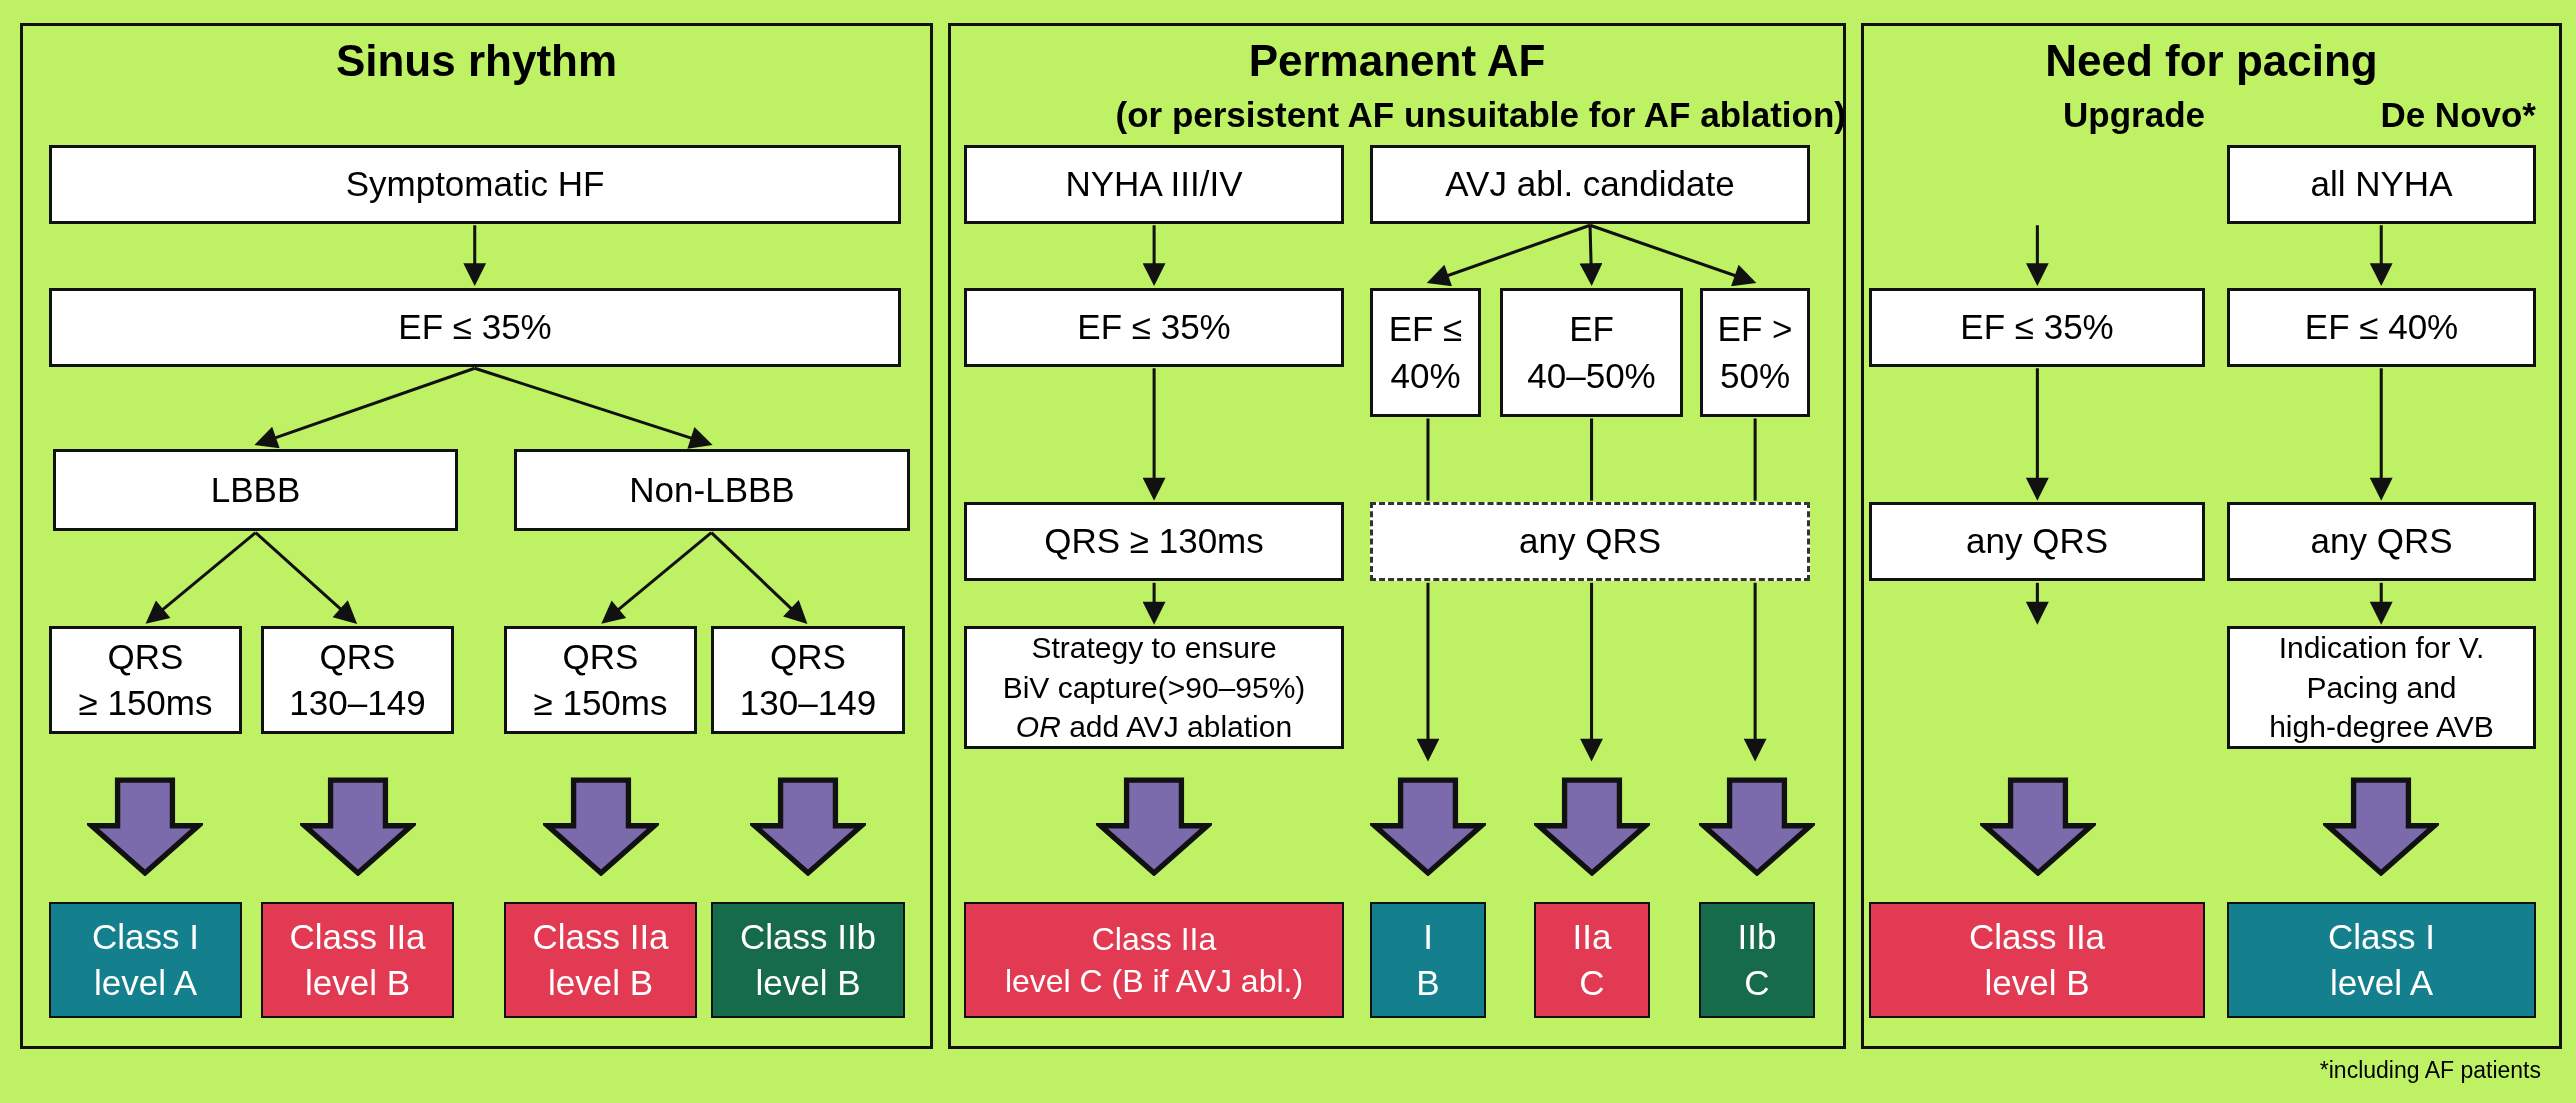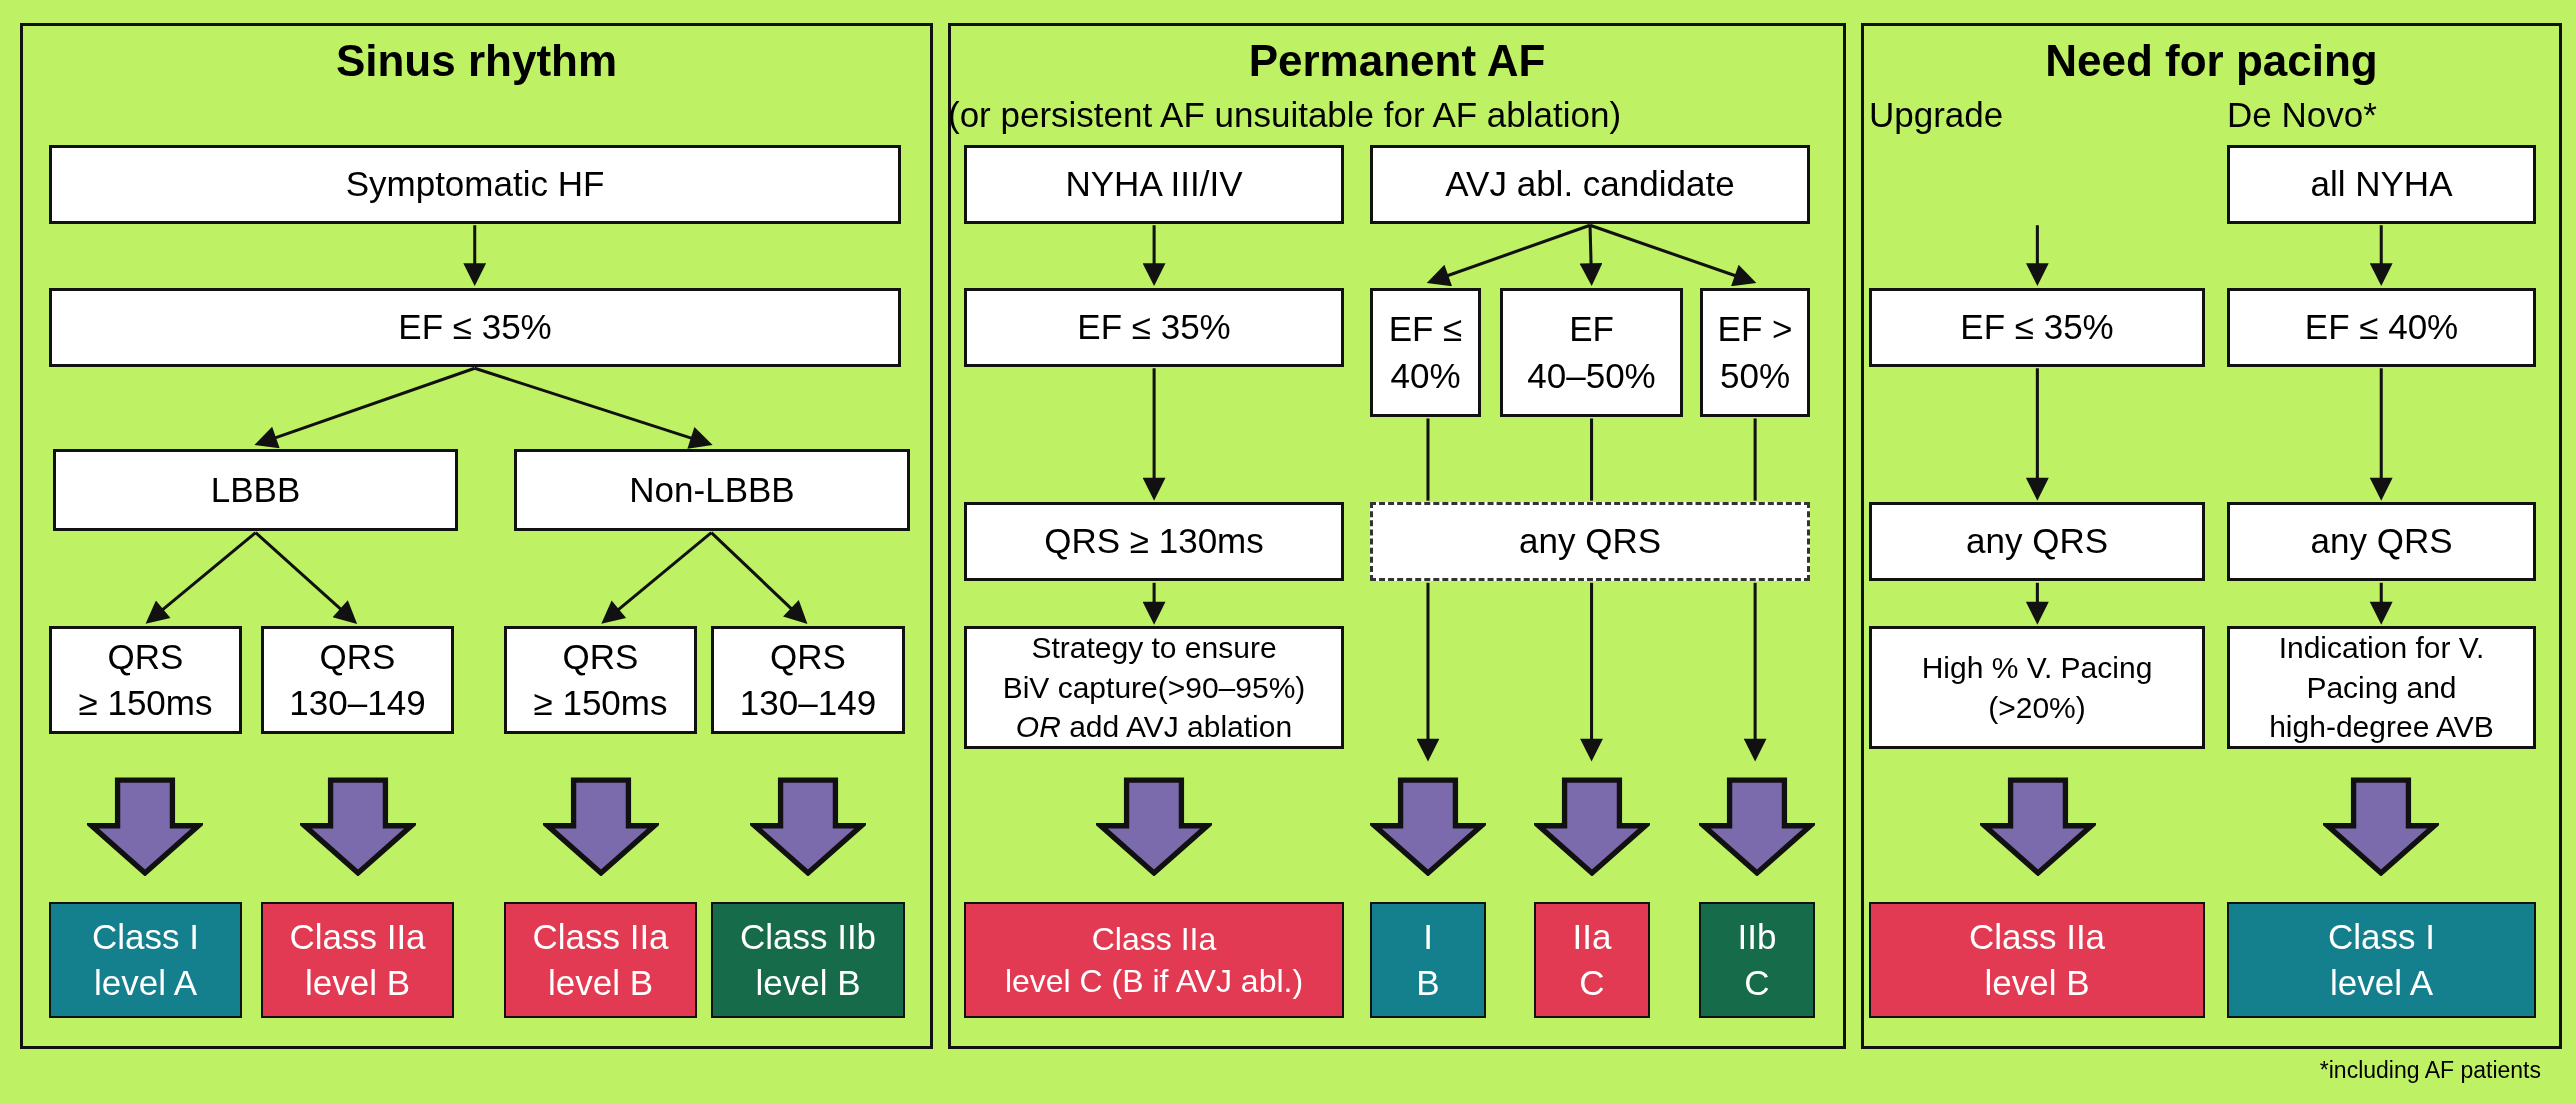--- a/index.html
+++ b/index.html
@@ -1,20 +1,20 @@
 <!DOCTYPE html>
 <html style="--teal: #15808d; --red: #e23a52; --green: #156b4a; --purple: #7b6bad;font-size:12px"><head>
 <meta charset="utf-8">
 <style>
   html,body{margin:0;padding:0;background:#fff;}
   #stage{position:relative;width:2576px;height:1104px;background:#bef264;overflow:hidden;
          font-family:"Liberation Sans","DejaVu Sans",sans-serif;color:#000;}
   .panel{position:absolute;border:3.8px solid #111;background:transparent;box-sizing:border-box;}
   .title{position:absolute;text-align:center;font-weight:bold;font-size:44px;line-height:1.1;}
-  .sub{position:absolute;text-align:left;font-size:35px;line-height:1.1;}
+  .sub{position:absolute;text-align:right;font-size:35px;line-height:1.1;font-weight:bold;}
   .box{position:absolute;box-sizing:border-box;border:3px solid #111;background:#fff;
        display:flex;align-items:center;justify-content:center;text-align:center;
        font-size:35px;line-height:1.32;white-space:pre-line;}
   .small{font-size:30px;}
   .dashed{border:3px dashed #333;}
   .cls{border:2.3px solid #111;color:#fff;}
   .teal{background:var(--teal);}
   .red{background:var(--red);}
   .green{background:var(--green);}
   .multi{white-space:normal;flex-direction:column;}
@@ -149,22 +149,20 @@
 C</div>
 
   <div class="title" style="left:1861px;top:37px;width:701px">Need for pacing</div>
   <div class="sub" style="left:1869px;top:96px;width:336px">Upgrade</div>
   <div class="sub" style="left:2227px;top:96px;width:309px">De Novo*</div>
   <div class="box" style="left:2227px;top:145px;width:309px;height:79px">all NYHA</div>
   <div class="box" style="left:1869px;top:288px;width:336px;height:79px">EF ≤ 35%</div>
   <div class="box" style="left:2227px;top:288px;width:309px;height:79px">EF ≤ 40%</div>
   <div class="box" style="left:1869px;top:502px;width:336px;height:79px">any QRS</div>
   <div class="box" style="left:2227px;top:502px;width:309px;height:79px">any QRS</div>
-  <div class="box small" style="left:1869px;top:626px;width:336px;height:123px">High % V. Pacing
-(&gt;20%)</div>
   <div class="box small" style="left:2227px;top:626px;width:309px;height:123px">Indication for V.
 Pacing and
 high-degree AVB</div>
 
   <svg class="parrow" style="left:1980px" width="116" height="99" viewBox="0 0 152 130">
       <polygon points="40,4 112,4 112,64 146,64 76,126 6,64 40,64"></polygon>
     </svg>
   <svg class="parrow" style="left:2323px" width="116" height="99" viewBox="0 0 152 130">
       <polygon points="40,4 112,4 112,64 146,64 76,126 6,64 40,64"></polygon>
     </svg>

